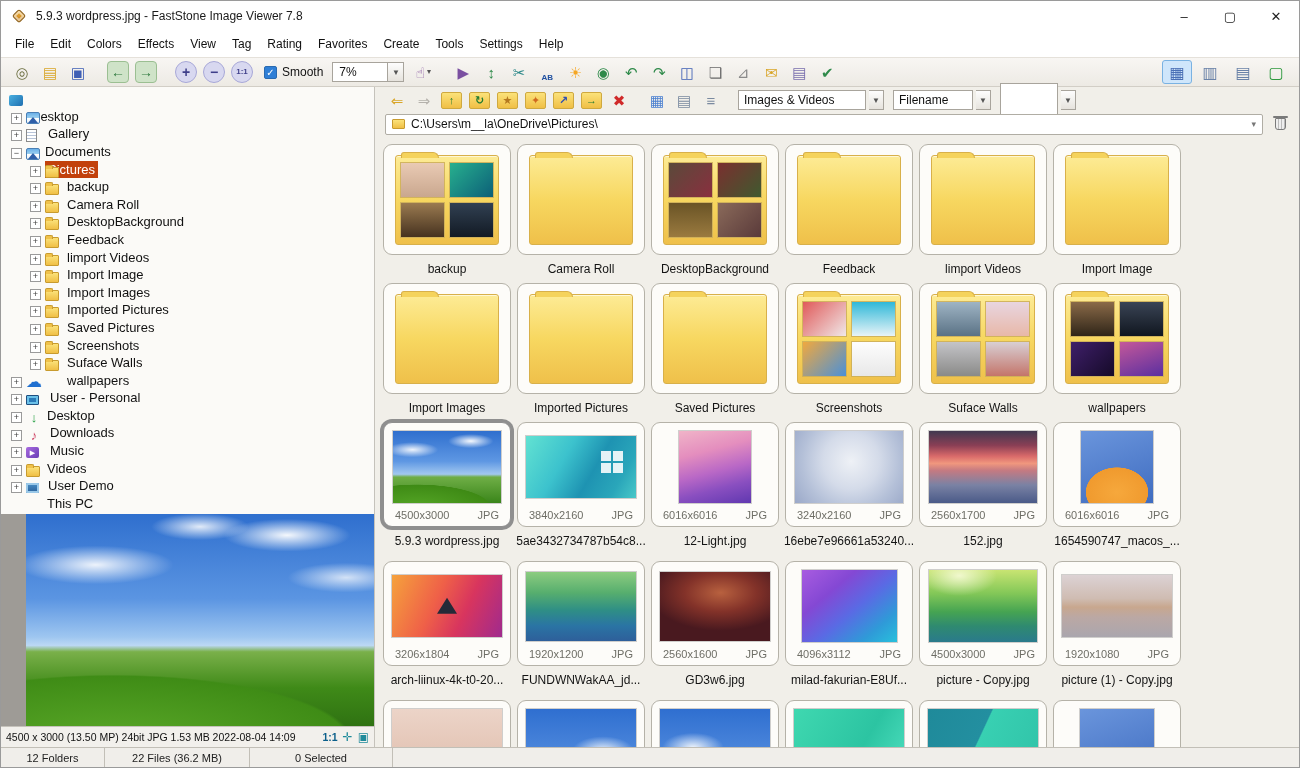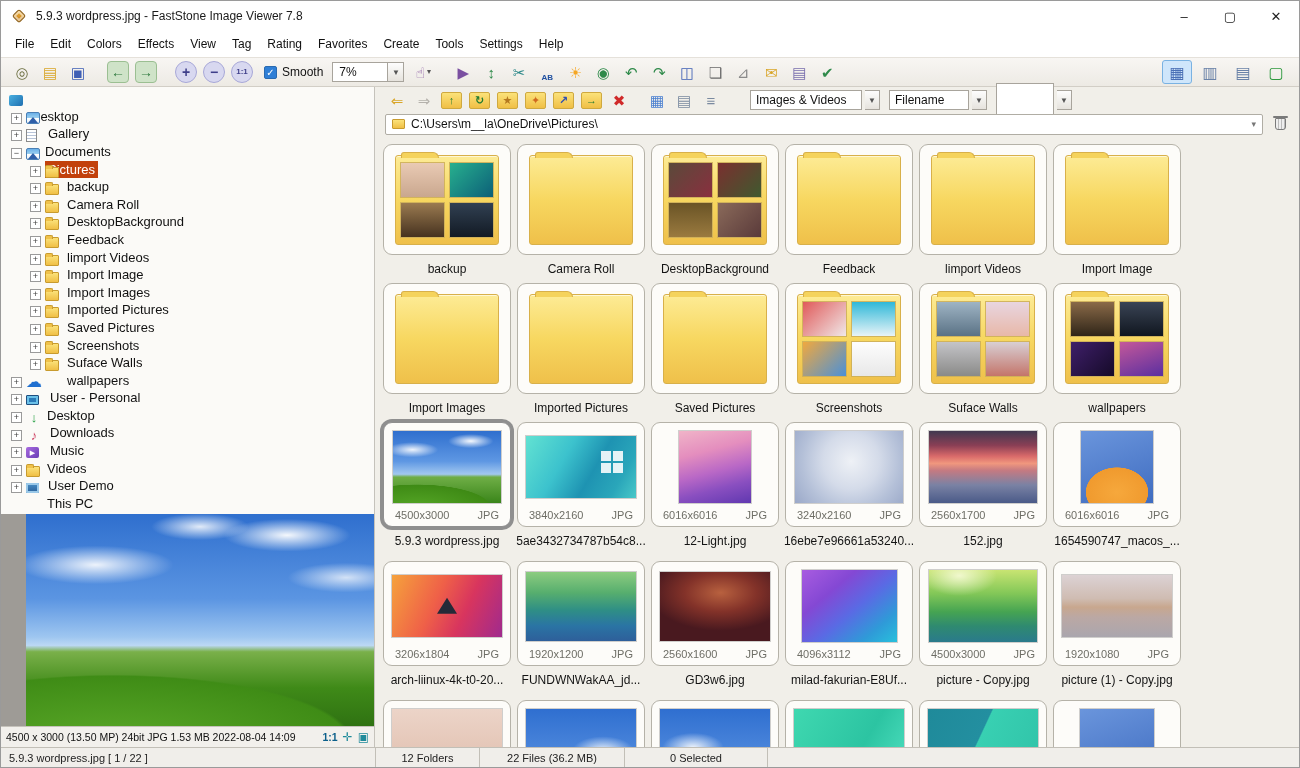--- a/index.html
+++ b/index.html
@@ -72,21 +72,21 @@
   .ratio{font-weight:bold;color:#0b5f8a;}
   .mini-ic{color:#1f8a9a;font-size:12px;}
 
   
   .browserbar{height:26px;flex:none;display:flex;align-items:center;padding:0 10px;gap:3px;}
   .bbtn{width:24px;height:22px;display:flex;align-items:center;justify-content:center;font-size:15px;border-radius:3px;line-height:1;}
   .fold{width:21px;height:17px;min-width:21px;background:linear-gradient(180deg,#fbe27a,#f0bf45);border:1px solid #cfa93f;border-radius:2px;font-size:11px;font-weight:bold;margin:0 2px;}
   .bb-gap{width:8px;}
   .combo{height:20px;border:1px solid #a8a49c;background:#fff;display:flex;align-items:center;padding:0 5px;font-size:12px;white-space:nowrap;}
   .combo-caret{width:15px;height:20px;border:1px solid #a8a49c;border-left:none;background:linear-gradient(#fdfdfd,#e6e3dd);display:flex;align-items:center;justify-content:center;font-size:8px;color:#555;margin-right:6px;}
-  .w-filter{width:112px;margin-left:24px;}
+  .w-filter{width:128px;margin-left:12px;}
   .w-sort{width:80px;}
   .w-search{width:58px;padding:16px;}
   .search-input{border:none;outline:none;width:100%;height:100%;font-size:12px;padding:0 5px;font-family:inherit;background:transparent;}
 
   
   .pathbar{height:26px;flex:none;display:flex;align-items:center;padding:0 9px 4px 10px;gap:7px;}
   .pathfield{flex:1;height:21px;border:1px solid #b0ada4;background:#fff;border-radius:2px;display:flex;align-items:center;padding:0 6px;gap:6px;font-size:12px;}
   .pf-folder{width:13px;height:10px;background:linear-gradient(180deg,#fbe27a,#f0bf45);border:1px solid #c89b2e;border-radius:1px;flex:none;}
   .pf-caret{margin-left:auto;color:#777;font-size:9px;}
   .trash-btn{width:20px;height:20px;display:flex;align-items:center;justify-content:center;}
@@ -661,20 +661,19 @@
               <div class="twrap">
                 <div class="thumb" style="width: 74px; height: 74px; background: radial-gradient(80% 70% at 50% 95%, rgb(246, 168, 60) 0%, rgb(240, 154, 46) 60%, rgba(240, 154, 46, 0) 61%), linear-gradient(160deg, rgb(106, 149, 220), rgb(63, 108, 192));"></div>
               </div>
             </div>
           </div>
         </div>
     </div>
   </div>
 
   <div class="statusbar">
-    <div class="sb-seg sb-left">5.9.3 wordpress.jpg [ 1 / 22 ]</div>
     <div class="sb-seg sb-c w1">12 Folders</div>
     <div class="sb-seg sb-c w2">22 Files (36.2 MB)</div>
     <div class="sb-seg sb-c w3">0 Selected</div>
     <div class="sb-seg sb-rest"></div>
   </div>
 
 </div>
 
 </body></html>

